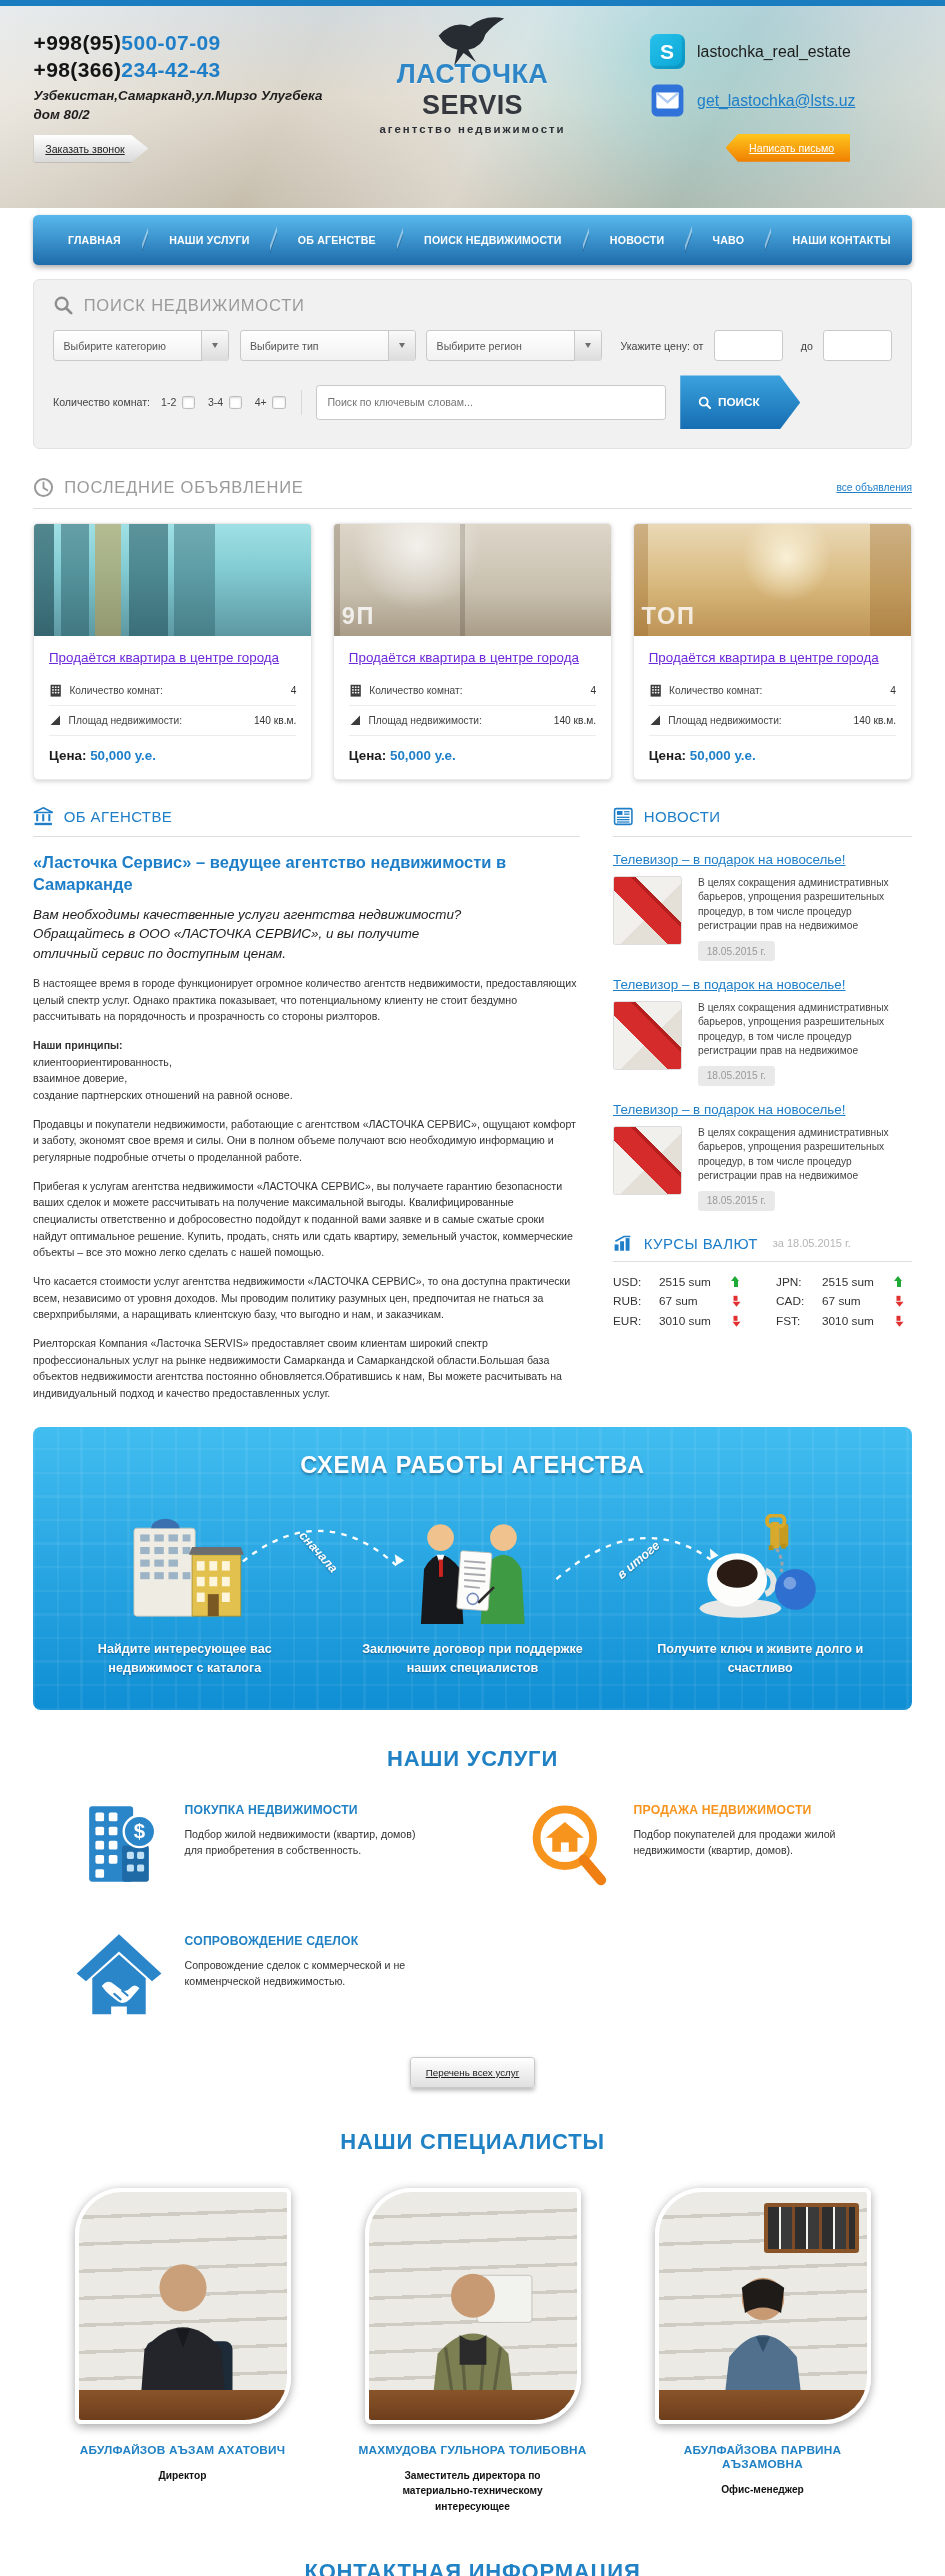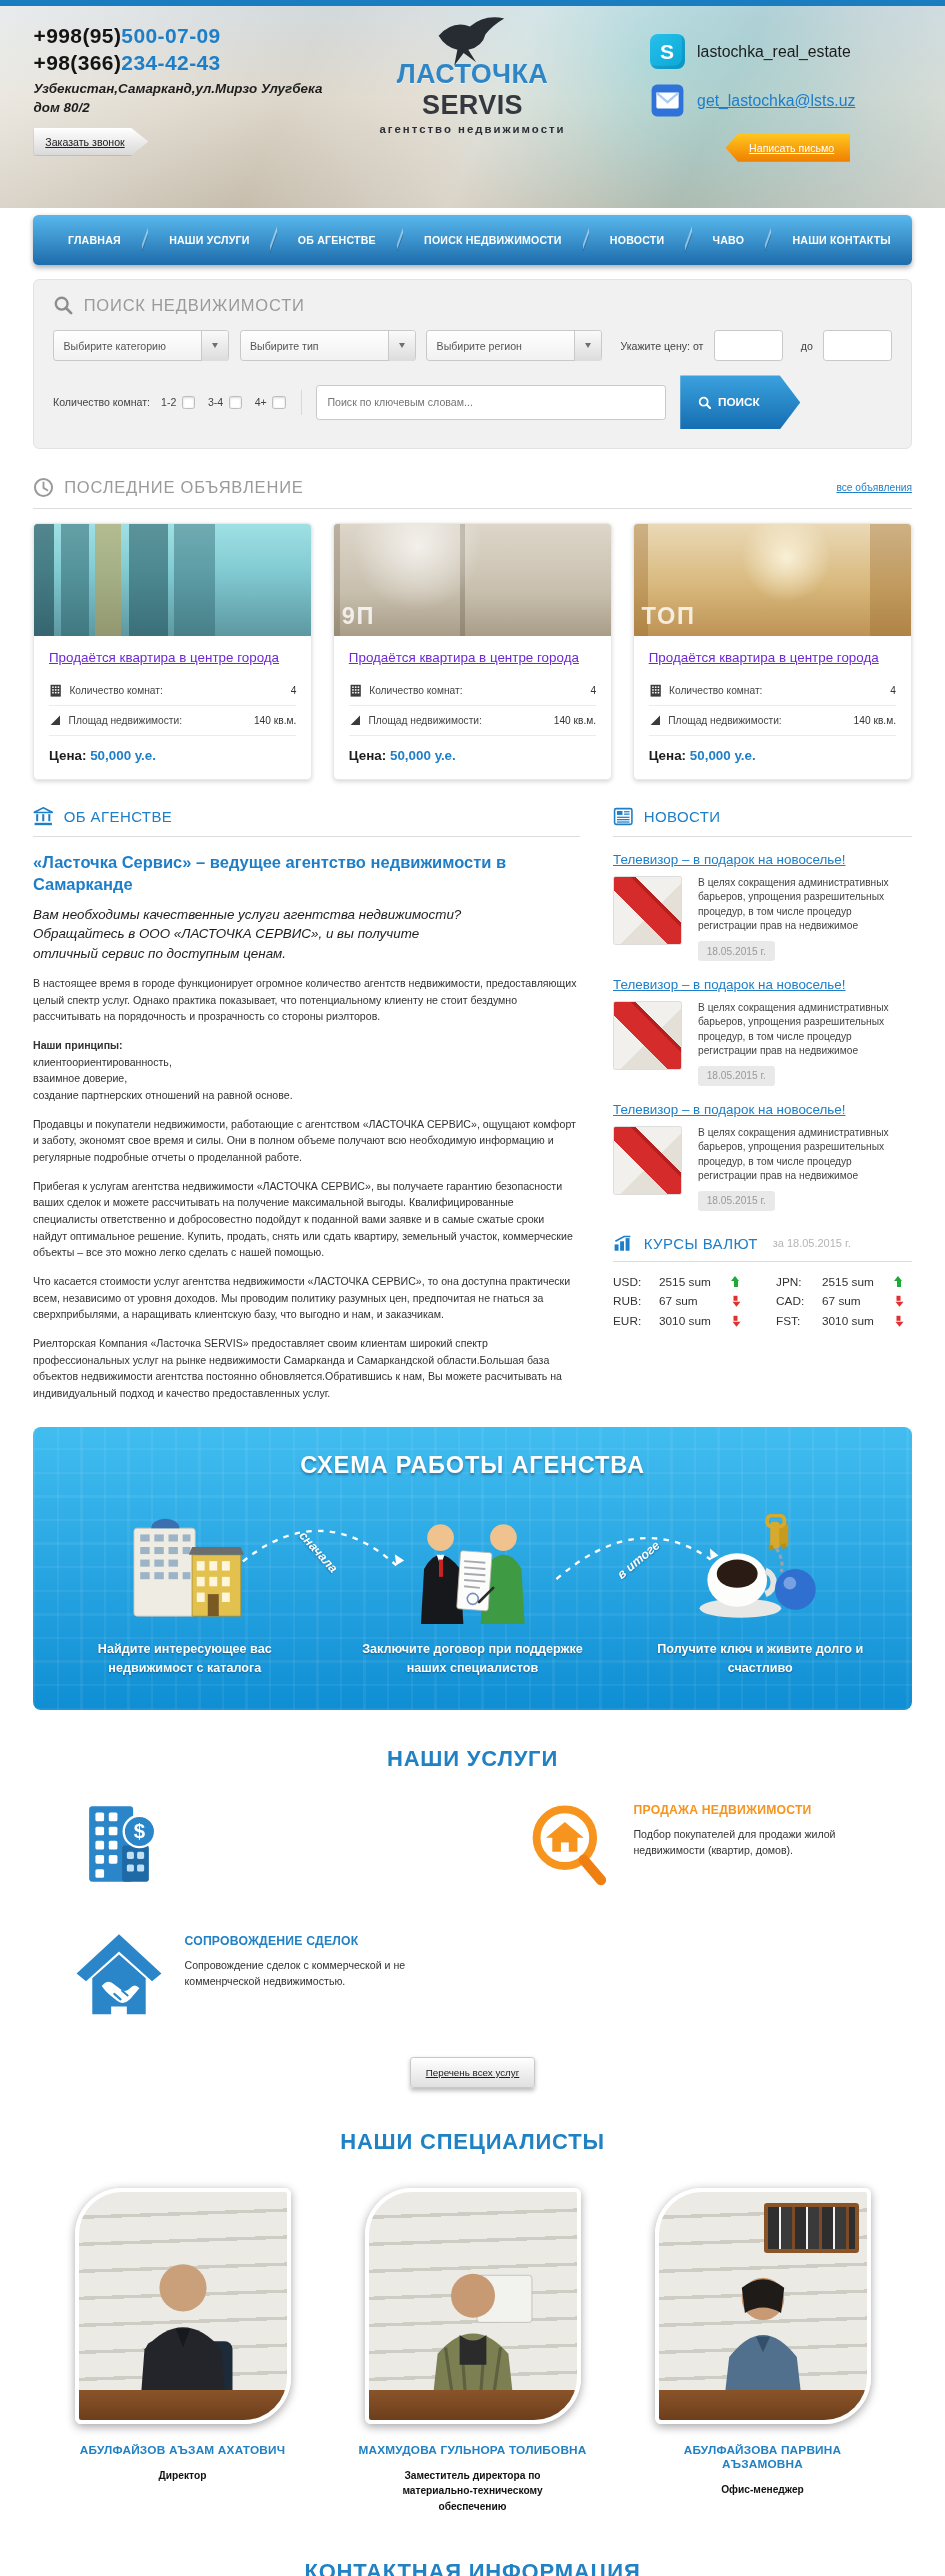--- a/index.html
+++ b/index.html
@@ -9,21 +9,21 @@
 
   
   .topbar { height:6.3px; background:#1a7dc0; }
   .header { height:202px; position:relative; overflow:hidden;
     background:
       linear-gradient(115deg, rgba(255,255,255,.62) 0%, rgba(255,255,255,.25) 32%, rgba(255,255,255,.5) 52%, rgba(255,255,255,.18) 74%, rgba(255,255,255,.45) 100%),
       radial-gradient(circle at 68% 28%, rgba(60,195,210,.4), transparent 34%),
       radial-gradient(circle at 88% 60%, rgba(90,180,200,.35), transparent 30%),
       linear-gradient(180deg,#c2ccd0 0%, #d2c9b8 45%, #b3a791 100%); }
   .header-inner { width:906px; margin:0 auto; position:relative; height:100%; }
-  .phones { position:absolute; left:14px; top:17px; }
+  .phones { position:absolute; left:14px; top:24px; }
   .phone-line { font-size:21px; font-weight:bold; color:#141414; letter-spacing:0.4px; line-height:1.25; }
   .phone-line .num { color:#1e7ec8; }
   .address { font-style:italic; font-size:13.4px; font-weight:bold; color:#1d1d1d; margin-top:4.7px; line-height:1.35; }
   .call-btn { display:inline-block; margin-top:11px; background:linear-gradient(#ffffff,#d9d9d9); padding:7.9px 23.6px 7.9px 11.8px; font-size:10.6px; color:#222; text-decoration:underline; clip-path:polygon(0 0,85% 0,100% 50%,85% 100%,0 100%); border:none; box-shadow:0 1.6px 3.2px rgba(0,0,0,.3); }
   .logo { position:absolute; left:50%; top:11px; transform:translateX(-50%); text-align:center; width:260px; }
   .logo-bird { display:block; margin:0 auto -7.9px; }
   .logo-title { font-size:27px; font-weight:bold; letter-spacing:0.4px; }
   .logo-title .l1 { color:#2e86c6; text-shadow:0 0.8px 0.8px rgba(255,255,255,.6); }
   .logo-title .l2 { color:#35393f; }
   .logo-sub { font-size:11.4px; font-weight:bold; color:#2b2f35; letter-spacing:2px; margin-top:1.6px; }
@@ -614,20 +614,24 @@
           <rect x="60" y="58" width="34" height="46" rx="3" fill="#1e6aa6"></rect>
           <g fill="#bfe0f5">
               <rect x="66" y="66" width="9" height="9" rx="2"></rect>
               <rect x="79" y="66" width="9" height="9" rx="2"></rect>
               <rect x="66" y="82" width="9" height="9" rx="2"></rect>
               <rect x="79" y="82" width="9" height="9" rx="2"></rect>
             </g>
           <circle cx="82" cy="40" r="20" fill="#2a86c9" stroke="#fff" stroke-width="3"></circle>
           <text x="82" y="49" text-anchor="middle" font-size="26" font-weight="bold" fill="#fff" font-family="Liberation Sans, sans-serif">$</text>
         </svg>
+        <div>
+          <div class="svc-title blue">ПОКУПКА НЕДВИЖИМОСТИ</div>
+          <div class="svc-text">Подбор жилой недвижимости (квартир, домов) для приобретения в собственность.</div>
+        </div>
       </div>
       <div class="svc">
         <svg class="svc-icon" viewBox="0 0 112 112">
           <circle cx="52" cy="48" r="36" fill="none" stroke="#f7941e" stroke-width="10"></circle>
           <line x1="76" y1="76" x2="98" y2="102" stroke="#ef7f12" stroke-width="13" stroke-linecap="round"></line>
           <path d="M52 28 L76 48 L68 48 L68 66 L36 66 L36 48 L28 48 Z" fill="#f7941e"></path>
           <rect x="47" y="54" width="10" height="12" fill="#fff"></rect>
         </svg>
         <div>
           <div class="svc-title orange">ПРОДАЖА НЕДВИЖИМОСТИ</div>
@@ -673,21 +677,21 @@
           <svg width="150" height="165" viewBox="0 0 190 210">
             <rect x="100" y="36" width="70" height="60" rx="4" fill="#f2f2ef" stroke="#b9b9b0"></rect>
             <circle cx="95" cy="62" r="28" fill="#c89a74"></circle>
             <path d="M42 210 L50 136 Q72 110 95 110 Q118 110 140 136 L148 210 Z" fill="#7b7f52"></path>
             <path d="M60 128 l10 70 M80 118 l6 80 M110 118 l-6 80 M130 128 l-10 70" stroke="#5d6140" stroke-width="4" fill="none"></path>
             <path d="M78 112 Q95 126 112 112 L112 150 L78 150 Z" fill="#2b2b2b"></path>
           </svg>
           <div class="desk"></div>
         </div>
         <div class="spec-name">МАХМУДОВА ГУЛЬНОРА ТОЛИБОВНА</div>
-        <div class="spec-role">Заместитель директора по материально-техническому обеспечению</div>
+        <div class="spec-role">Заместитель директора по материально-техническому интересующее</div>
       </div>
       <div class="spec">
         <div class="spec-photo">
           <div class="shelf"></div>
           <svg width="150" height="165" viewBox="0 0 190 210">
             <circle cx="95" cy="66" r="27" fill="#c89a74"></circle>
             <path d="M68 52 Q95 30 122 52 L118 84 Q95 70 72 84 Z" fill="#1f1b18"></path>
             <path d="M44 210 L52 140 Q74 112 95 112 Q116 112 138 140 L146 210 Z" fill="#50708e"></path>
             <path d="M86 114 L95 134 L104 114 Z" fill="#33506b"></path>
           </svg>

